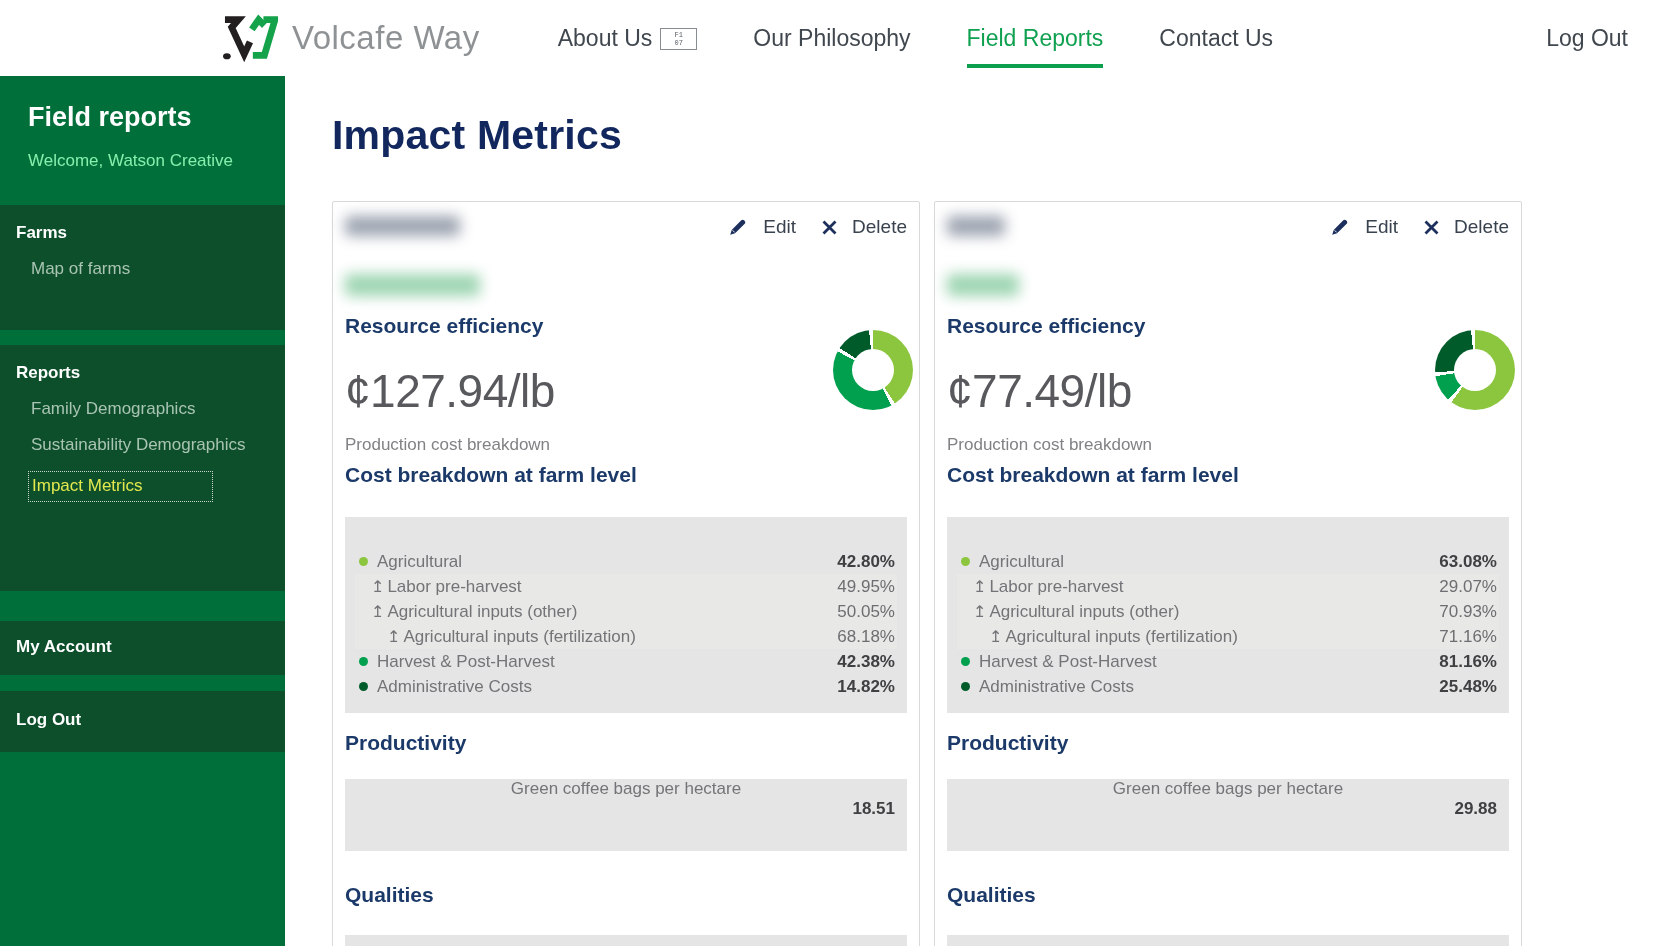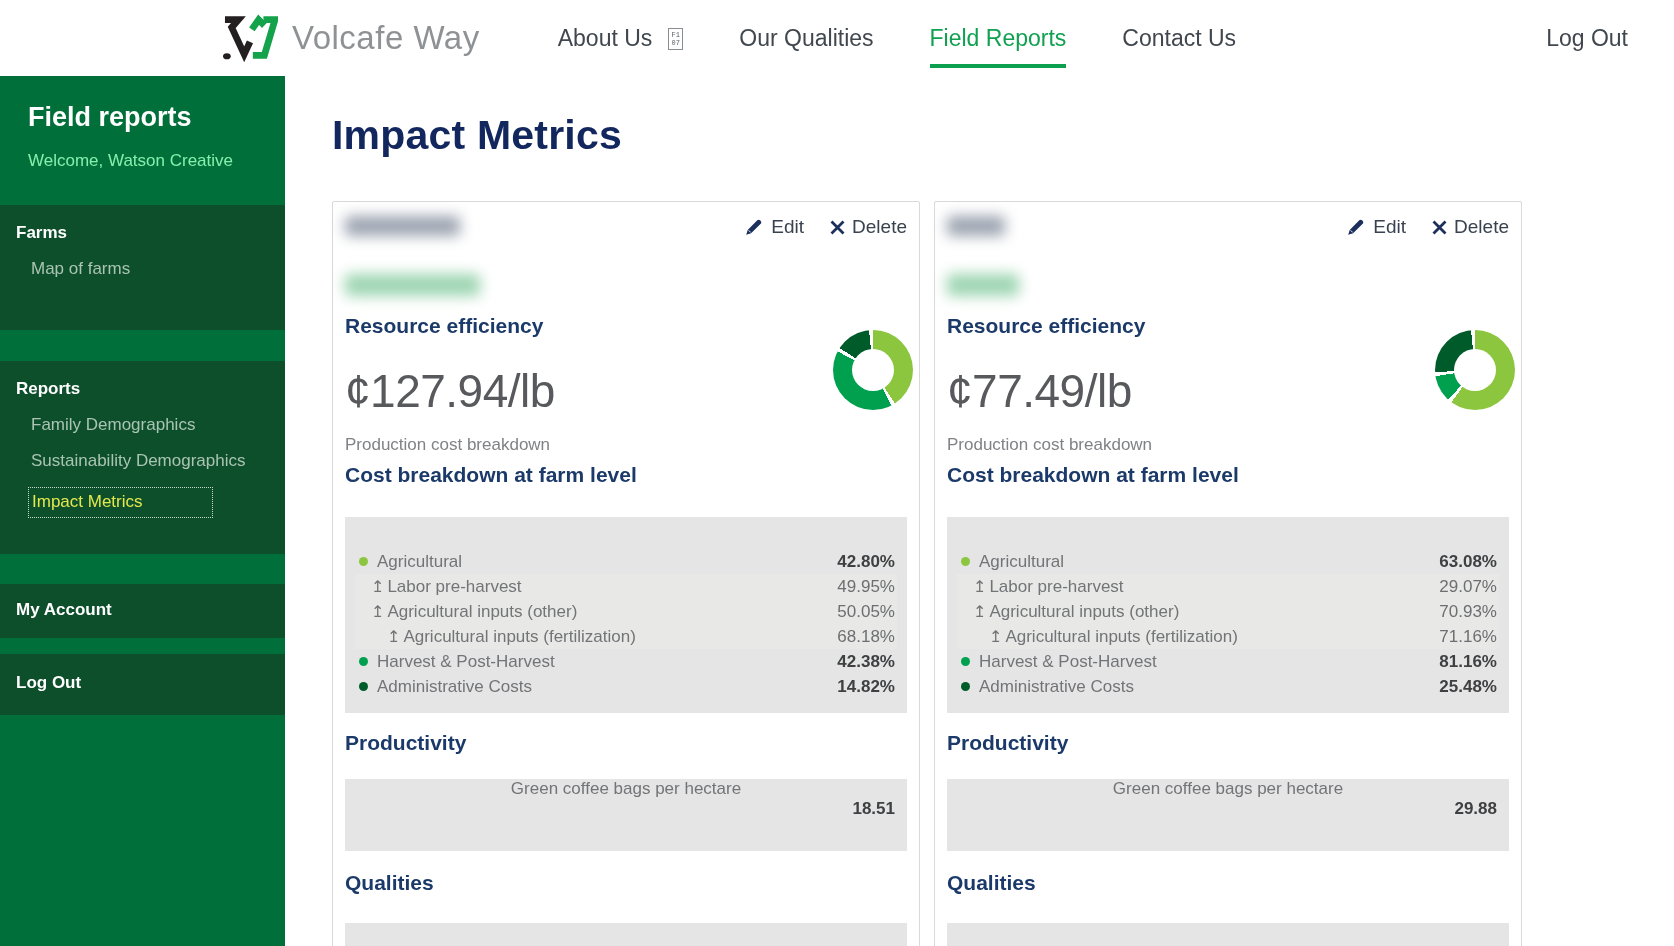--- a/index.html
+++ b/index.html
@@ -9,53 +9,53 @@
   
   .topnav { height: 76px; display: flex; align-items: center; padding-left: 220px; background: #fff; position: relative; }
   .brand { display: flex; align-items: center; gap: 14px; cursor: pointer; }
   .brand-name { font-size: 33px; font-weight: 300; color: #8f9294; letter-spacing: 0.5px; }
   .nav-menu { display: flex; align-items: center; margin-left: 50px; }
   .nav-item { position: relative; font-size: 23px; color: #40474e; padding: 24px 28px; cursor: pointer; white-space: nowrap; }
   .nav-item.active { color: #10a150; }
   .nav-item.active::after { content: ""; position: absolute; left: 28px; right: 28px; bottom: 8px; height: 4px; background: #0ca04e; }
   .nav-logout { position: absolute; right: 46px; font-size: 23px; color: #40474e; cursor: pointer; }
   .tofu { display: inline-flex; flex-direction: column; align-items: center; justify-content: center;
-    width: 15px; height: 22px; border: 1px solid #878d92; color: #5a6066; font-size: 7px; line-height: 8px;
-    margin-left: 16px; vertical-align: middle; font-family: "Liberation Mono", monospace; }
+    width: 37px; height: 22px; border: 1px solid #878d92; color: #5a6066; font-size: 7px; line-height: 8px;
+    margin-left: 8px; vertical-align: middle; font-family: "Liberation Mono", monospace; }
 
   
   .shell { display: flex; height: 870px; }
 
   
   .sidebar { width: 285px; min-width: 285px; background: #006f3a; color: #fff; }
   .sb-top { height: 129px; padding: 26px 0 0 28px; }
   .sb-title { font-size: 27px; font-weight: bold; }
   .sb-welcome { margin-top: 18px; font-size: 17px; color: #86efac; }
   .sb-block { background: #0d4f2b; padding: 18px 0 0 16px; }
   .sb-blockA { height: 125px; }
-  .sb-blockB { height: 193px; margin-top: 16px; }
+  .sb-blockB { height: 246px; }
   .sb-blockC { height: 54px; padding-top: 16px; }
   .sb-blockD { height: 61px; padding-top: 19px; }
   .sb-gap15 { height: 15px; } .sb-gap30 { height: 30px; } .sb-gap16 { height: 16px; }
   .sb-head { font-size: 17px; font-weight: bold; color: #ffffff; }
   .sb-link { display: block; margin: 16px 0 0 15px; font-size: 17px; color: #a9c4b3; cursor: pointer; text-decoration: none; }
   .sb-link.active { display: inline-block; color: #e3e84e; border: 1px dotted rgba(235,240,236,.85); padding: 4px 10px 5px 3px; margin-left: 12px; min-width: 185px; }
 
   
   .main { flex: 1; padding: 36px 0 0 47px; background: #fff; }
   .page-title { font-size: 41px; font-weight: 800; color: #12275d; letter-spacing: .2px; }
   .cards { display: flex; gap: 14px; margin-top: 42px; }
 
   
   .card { position: relative; width: 588px; height: 1200px; border: 1px solid #d9d9d9; border-radius: 2px; background: #fff; padding: 14px 12px; }
   .card-head { display: flex; align-items: flex-start; }
   .blur-title { display: block; height: 20px; border-radius: 4px; background: #3b4a63; filter: blur(7px); opacity: .5; }
   .card.c0 .blur-title { width: 115px; } .card.c1 .blur-title { width: 58px; }
   .actions { margin-left: auto; display: flex; align-items: center; gap: 26px; }
-  .action { display: inline-flex; align-items: center; gap: 7px; background: none; border: none; cursor: pointer;
+  .action { display: inline-flex; align-items: center; gap: 15px; background: none; border: none; cursor: pointer;
     font-family: inherit; font-size: 19px; color: #39424f; padding: 0; }
   .blur-sub { display: block; height: 22px; margin-top: 36px; border-radius: 4px; background: #5cb97e; filter: blur(7px); opacity: .6; }
   .card.c0 .blur-sub { width: 135px; } .card.c1 .blur-sub { width: 72px; }
   .card h3 { font-size: 21px; font-weight: 600; color: #1c3a69; }
   .h-resource { margin-top: 18px; }
   .price { margin-top: 26px; font-size: 46px; font-weight: 300; color: #58595c; letter-spacing: -0.5px; }
   .note { margin-top: 17px; font-size: 17px; color: #808285; }
   .h-breakdown { margin-top: 8px; }
   .donut { position: absolute; top: 128px; right: 6px; width: 80px; height: 80px; border-radius: 50%; }
   .donut .hole { position: absolute; left: 50%; top: 50%; width: 42px; height: 42px; margin: -21px 0 0 -21px; background: #fff; border-radius: 50%; }
@@ -66,21 +66,21 @@
   .row .dot { width: 9px; height: 9px; border-radius: 50%; margin: 0 9px 0 2px; flex: none; }
   .row .arrow { margin-right: 3px; color: #737477; font-size: 16px; }
   .row.ind1 { padding-left: 16px; } .row.ind2 { padding-left: 32px; }
   .row .lbl { white-space: nowrap; }
   .row .val { margin-left: auto; color: #6d6e71; }
   .row.bold .val { font-weight: bold; color: #3f4042; }
   .row.shaded { background: #e8e8e7; }
   .h-productivity { margin-top: 18px; }
   .panel.single { margin-top: 24px; height: 72px; display: flex; align-items: center; padding: 0 12px; font-size: 17px; color: #737477; flex-direction: column; }
   .panel.single .val { margin-left: auto; font-weight: bold; color: #3f4042; }
-  .h-qualities { margin-top: 20px; }
+  .h-qualities { margin-top: 32px; }
   .panel.empty { margin-top: 28px; height: 150px; }
 
   svg .navy { fill: #1d2f5c; }
 </style>
 </head>
 <body>
 
 <header class="topnav">
   <div class="brand">
     <svg width="58" height="50" viewBox="0 0 60 52">
@@ -91,21 +91,21 @@
     </svg>
     <span class="brand-name">Volcafe Way</span>
   </div>
   <nav class="nav-menu">
     <span class="nav-item">
       <span>About Us</span><span class="tofu">
           <span>F1</span>
           <span>07</span>
         </span>
     </span>
-    <span class="nav-item">Our Qualities</span>
+    <span class="nav-item">Our Philosophy</span>
     <span class="nav-item active">Field Reports</span>
     <span class="nav-item">Contact Us</span>
   </nav>
   <span class="nav-logout">Log Out</span>
 </header>
 
 <div class="shell">
 
   <aside class="sidebar">
     <div class="sb-top">

